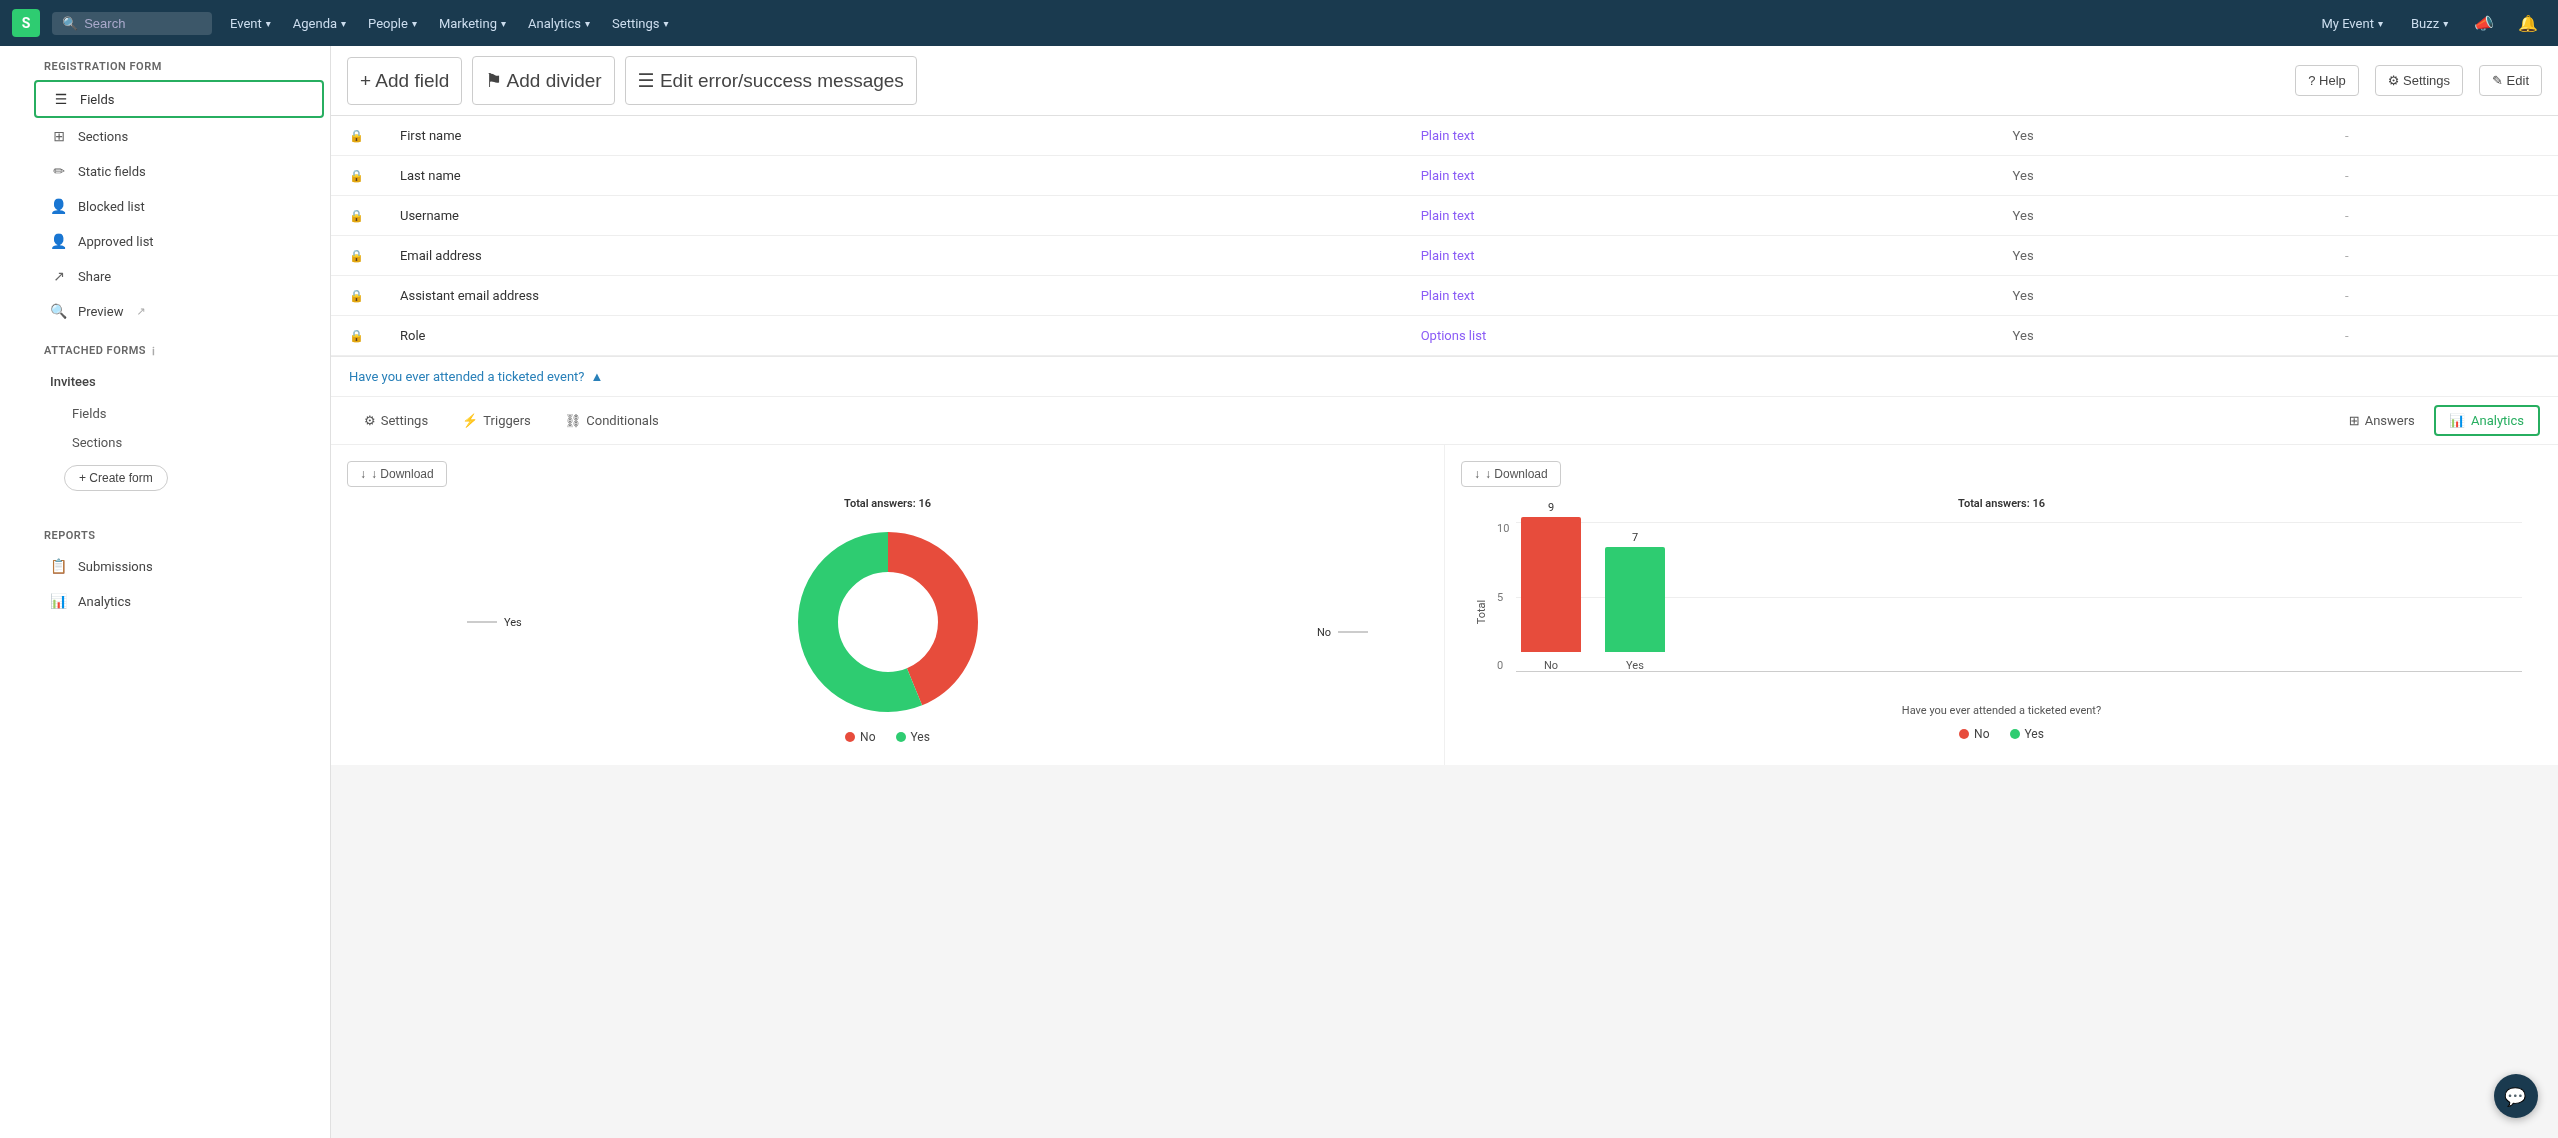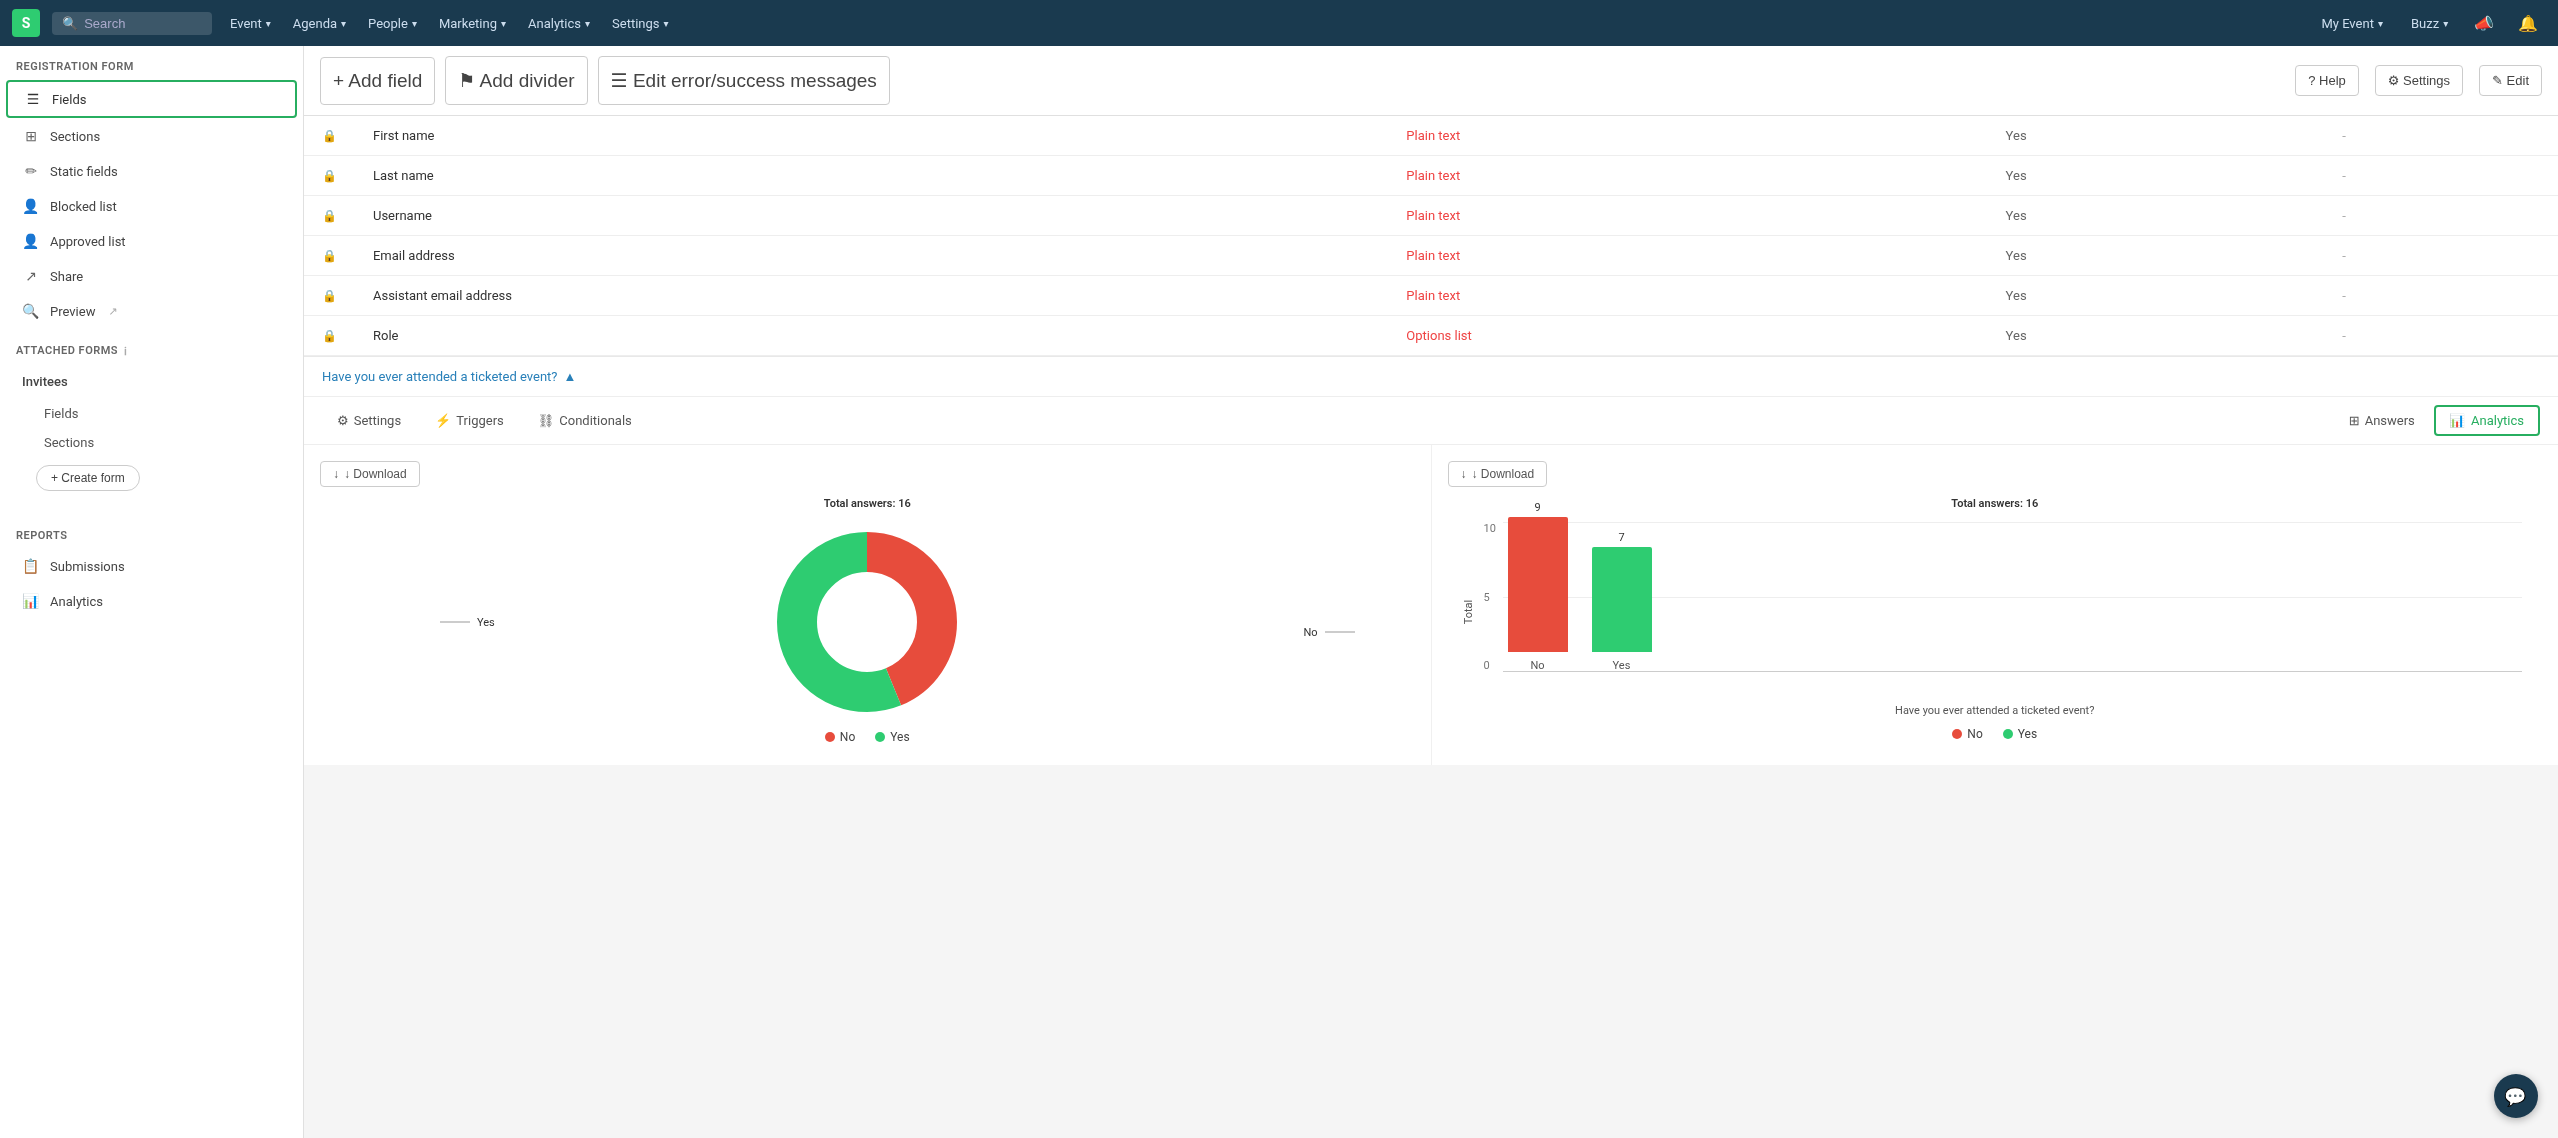--- a/index.html
+++ b/index.html
@@ -54,22 +54,22 @@
       color: #cde; padding: 5px 8px; cursor: pointer; font-size: 16px;
     }
 
     
     .main-layout {
       display: flex; flex: 1; overflow: hidden;
     }
 
     
     .sidebar {
-      width: 304px; background: #fff; border-right: 1px solid #e0e0e0;
-      overflow-y: auto; flex-shrink: 0; padding-bottom: 20px;
+      width: 331px; background: #fff; border-right: 1px solid #e0e0e0;
+      overflow-y: auto; flex-shrink: 0; padding-bottom: 20px; padding-left: 28px;
     }
     .sidebar-section-label {
       padding: 14px 16px 6px 16px; font-size: 11px; font-weight: 600;
       color: #666; text-transform: uppercase; letter-spacing: 0.5px;
       display: flex; align-items: center; gap: 6px;
     }
     .sidebar-item {
       display: flex; align-items: center; gap: 10px;
       padding: 9px 16px; cursor: pointer; color: #444; font-size: 13px;
       border-radius: 3px; margin: 1px 6px;
@@ -128,21 +128,21 @@
     }
     .fields-table {
       width: 100%; border-collapse: collapse;
     }
     .fields-table td {
       padding: 12px 18px; border-bottom: 1px solid #eee;
       font-size: 13px; color: #444;
     }
     .fields-table td:first-child { width: 30px; color: #aaa; text-align: center; }
     .fields-table td:nth-child(2) { font-weight: 400; color: #333; }
-    .fields-table td:nth-child(3) { color: #ef4444; }
+    .fields-table td:nth-child(3) { color: #8b5cf6; }
     .fields-table td:nth-child(4) { color: #666; }
     .fields-table td:nth-child(5) { color: #aaa; }
 
     
     .question-section {
       background: #fff; border-top: 1px solid #e8e8e8;
     }
     .question-header {
       padding: 12px 18px; border-bottom: 1px solid #eee;
       display: flex; align-items: center; justify-content: space-between;

